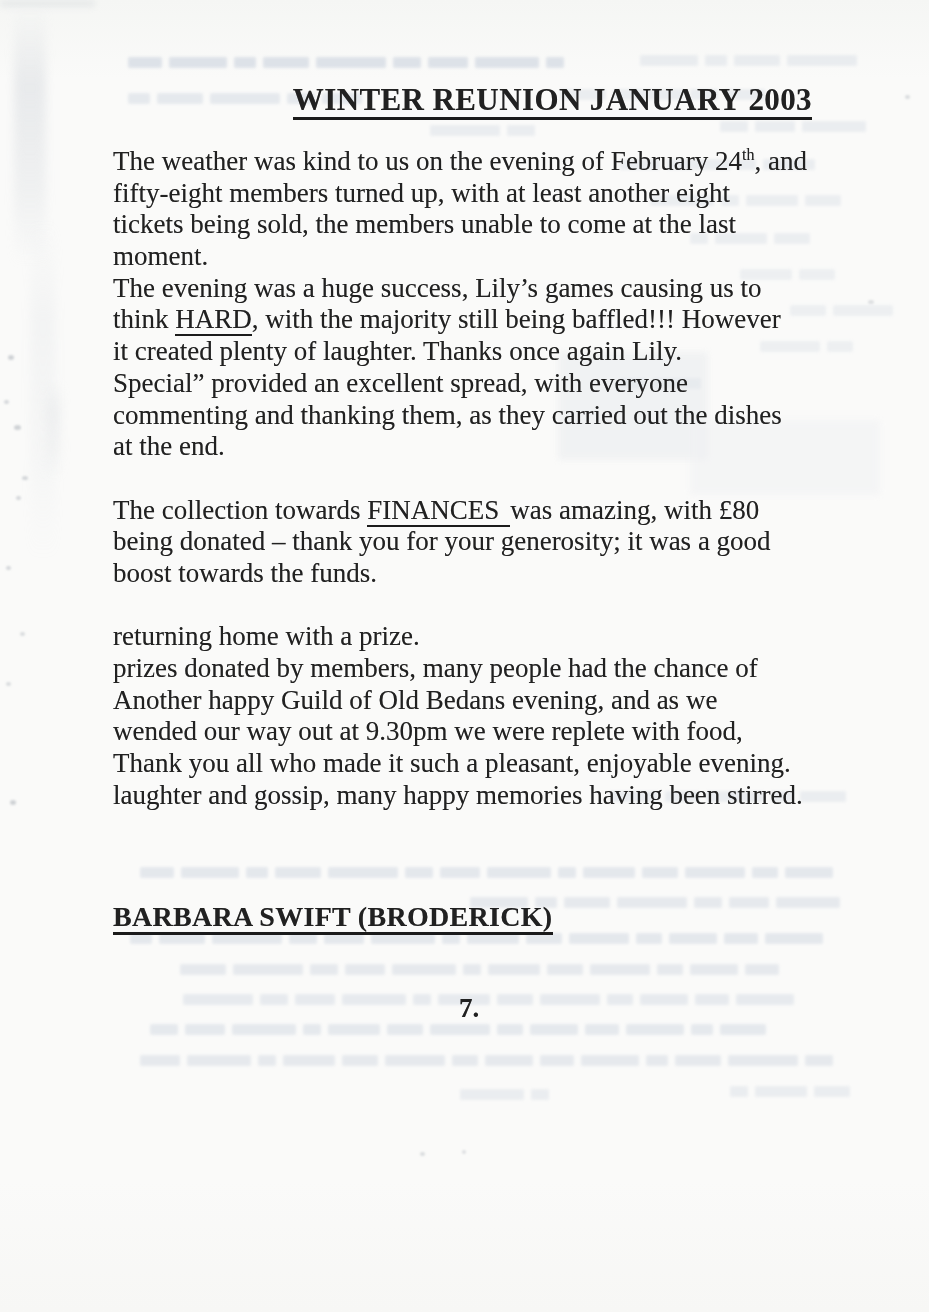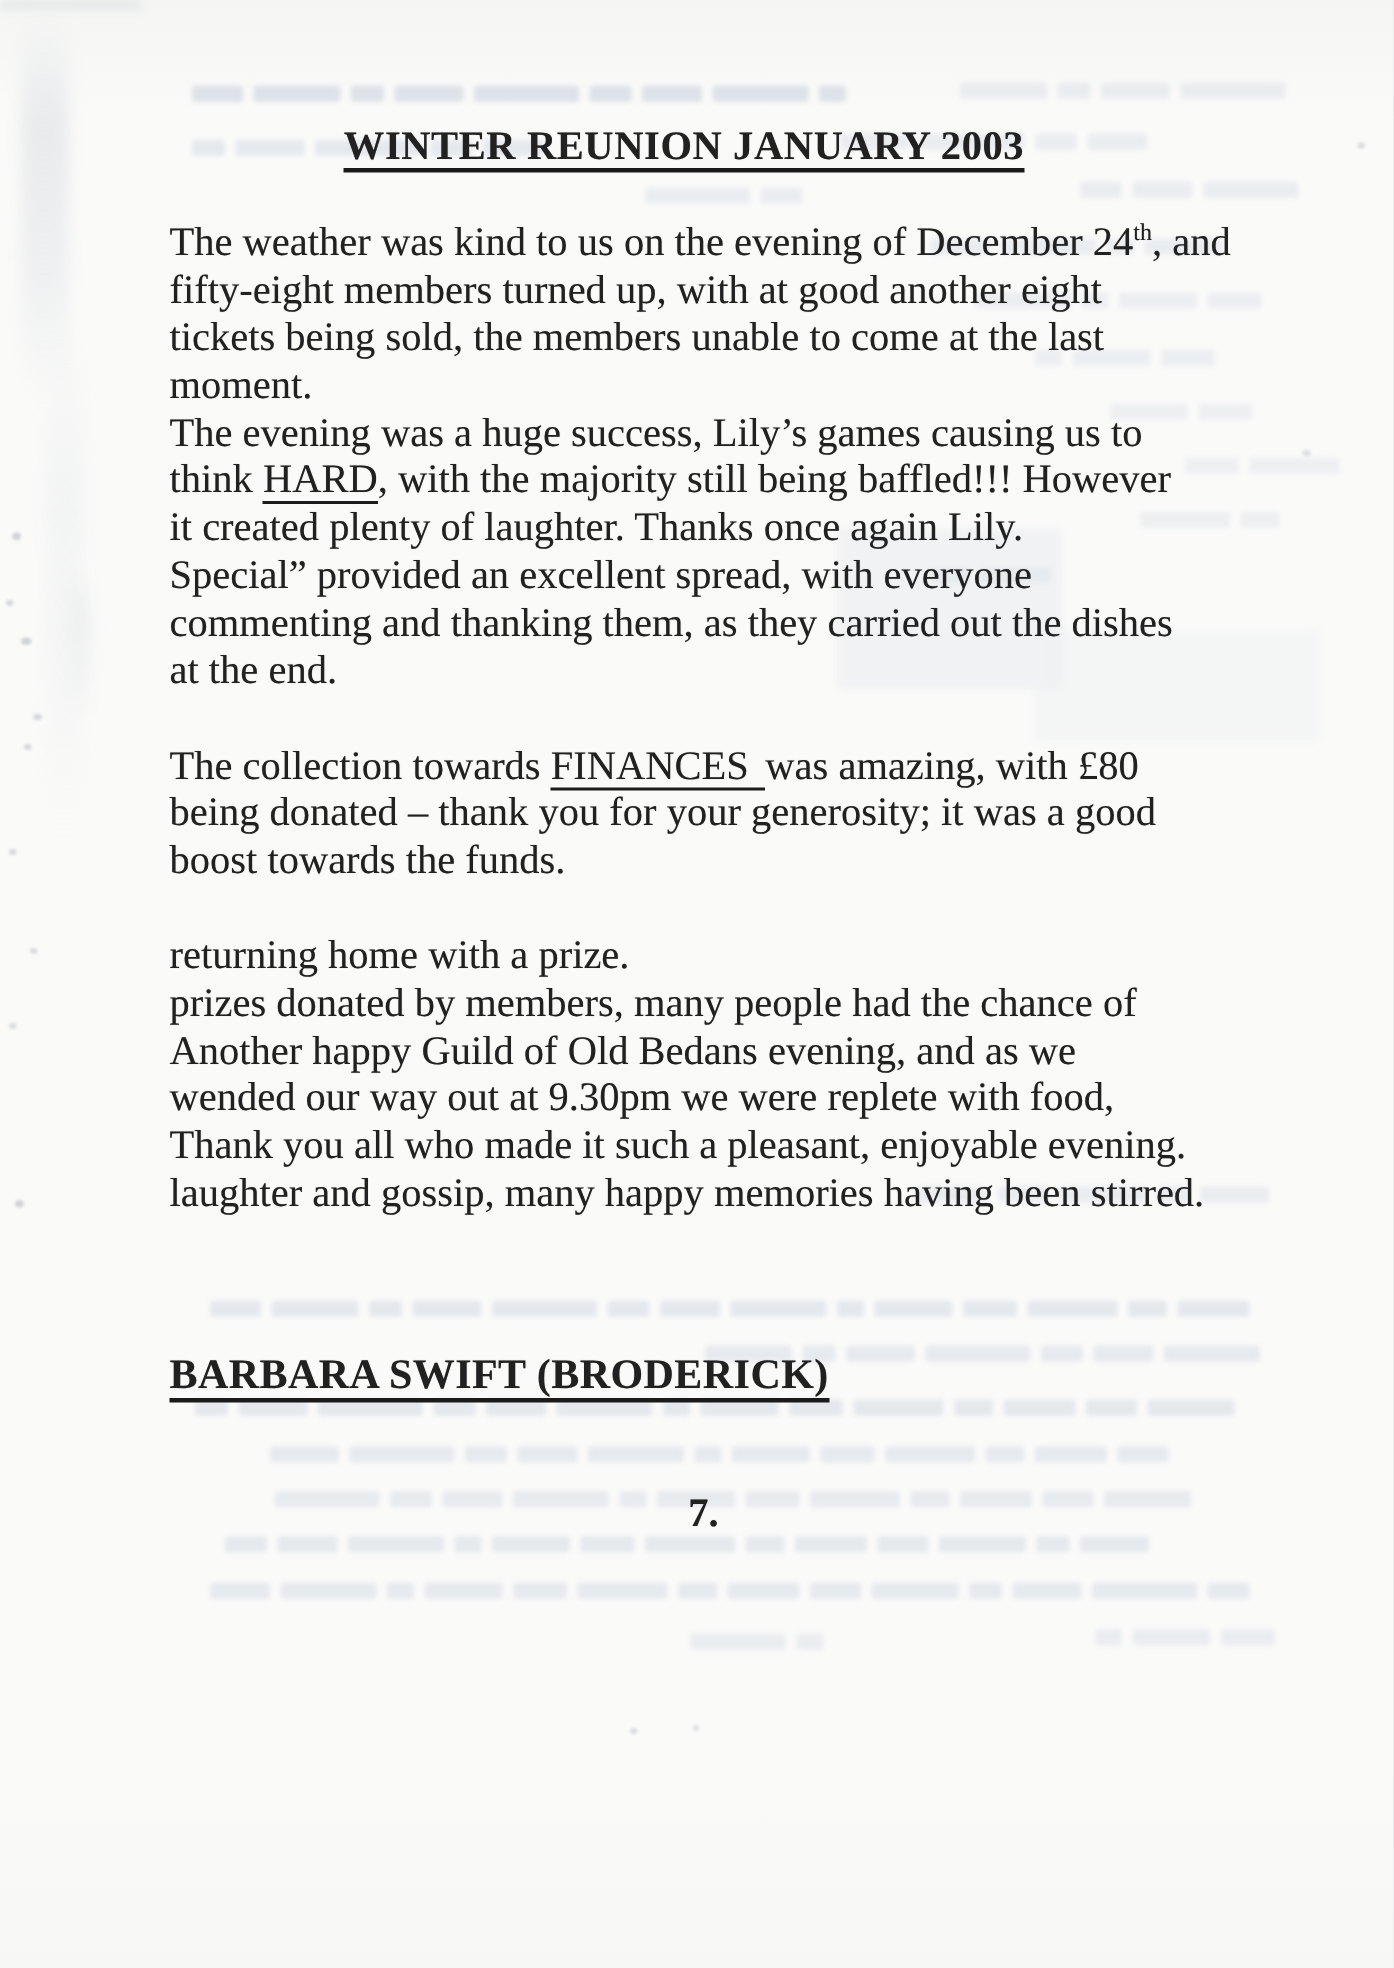--- a/index.html
+++ b/index.html
@@ -9,21 +9,21 @@
     margin:0 auto;
     background:linear-gradient(180deg,#f5f6f4 0%,#fafaf9 6%,#fafaf9 90%,#f7f7f5 100%);
     font-family:"Liberation Serif","DejaVu Serif",serif;
     color:#212121;
     overflow:hidden;
   }
   .ink{ text-shadow:0 0 0.6px rgba(40,40,40,.38); }
 
   .title{
     position:absolute;left:100px;top:82px;width:712px;
-    text-align:center;font-size:27px;font-weight:bold;letter-spacing:.4px;
+    text-align:right;font-size:31px;font-weight:bold;letter-spacing:.4px;
     z-index:5;
   }
   .title .title-text{ border-bottom:3.2px solid #1b1b1b; }
 
   .body-text{
     position:absolute;left:113px;top:146px;width:716px;
     font-size:27px;line-height:31.7px;
     z-index:5;
   }
   .line{ white-space:nowrap;height:31.7px; }
@@ -111,22 +111,22 @@
   <div class="ghost-line" style="left:150px;top:1021px;width:690px;opacity:.4;"><i style="width: 28px;"></i><i style="width: 40px;"></i><i style="width: 64px;"></i><i style="width: 18px;"></i><i style="width: 52px;"></i><i style="width: 36px;"></i><i style="width: 60px;"></i><i style="width: 26px;"></i><i style="width: 48px;"></i><i style="width: 34px;"></i><i style="width: 58px;"></i><i style="width: 22px;"></i><i style="width: 46px;"></i></div>
   <div class="ghost-line" style="left:140px;top:1052px;width:700px;opacity:.38;"><i style="width: 40px;"></i><i style="width: 64px;"></i><i style="width: 18px;"></i><i style="width: 52px;"></i><i style="width: 36px;"></i><i style="width: 60px;"></i><i style="width: 26px;"></i><i style="width: 48px;"></i><i style="width: 34px;"></i><i style="width: 58px;"></i><i style="width: 22px;"></i><i style="width: 46px;"></i><i style="width: 70px;"></i><i style="width: 28px;"></i></div>
   <div class="ghost-line" style="left:460px;top:1086px;width:120px;opacity:.3;"><i style="width: 64px;"></i><i style="width: 18px;"></i></div>
   <div class="ghost-line" style="left:730px;top:1083px;width:140px;opacity:.3;"><i style="width: 18px;"></i><i style="width: 52px;"></i><i style="width: 36px;"></i></div>
 
   <div class="title ink">
     <span class="title-text">WINTER REUNION JANUARY 2003</span>
   </div>
 
   <div class="body-text ink">
-      <div class="line"><span>The weather was kind to us on the evening of December 24</span><sup>th</sup><span>, and</span></div>
-      <div class="line"><span>fifty-eight members turned up, with at good another eight</span></div>
+      <div class="line"><span>The weather was kind to us on the evening of February 24</span><sup>th</sup><span>, and</span></div>
+      <div class="line"><span>fifty-eight members turned up, with at least another eight</span></div>
       <div class="line"><span>tickets being sold, the members unable to come at the last</span></div>
       <div class="line"><span>moment.</span></div>
       <div class="line"><span>The evening was a huge success, Lily’s games causing us to</span></div>
       <div class="line"><span>think </span><span class="bu">HARD</span><span>, with the majority still being baffled!!! However</span></div>
       <div class="line"><span>it created plenty of laughter. Thanks once again Lily.</span></div>
       <div class="line"><span>Special” provided an excellent spread, with everyone</span></div>
       <div class="line"><span>commenting and thanking them, as they carried out the dishes</span></div>
       <div class="line"><span>at the end.</span></div>
       <div class="line">&nbsp;</div>
       <div class="line"><span>The collection towards </span><span class="bu pad">FINANCES</span><span>was amazing, with £80</span></div>

